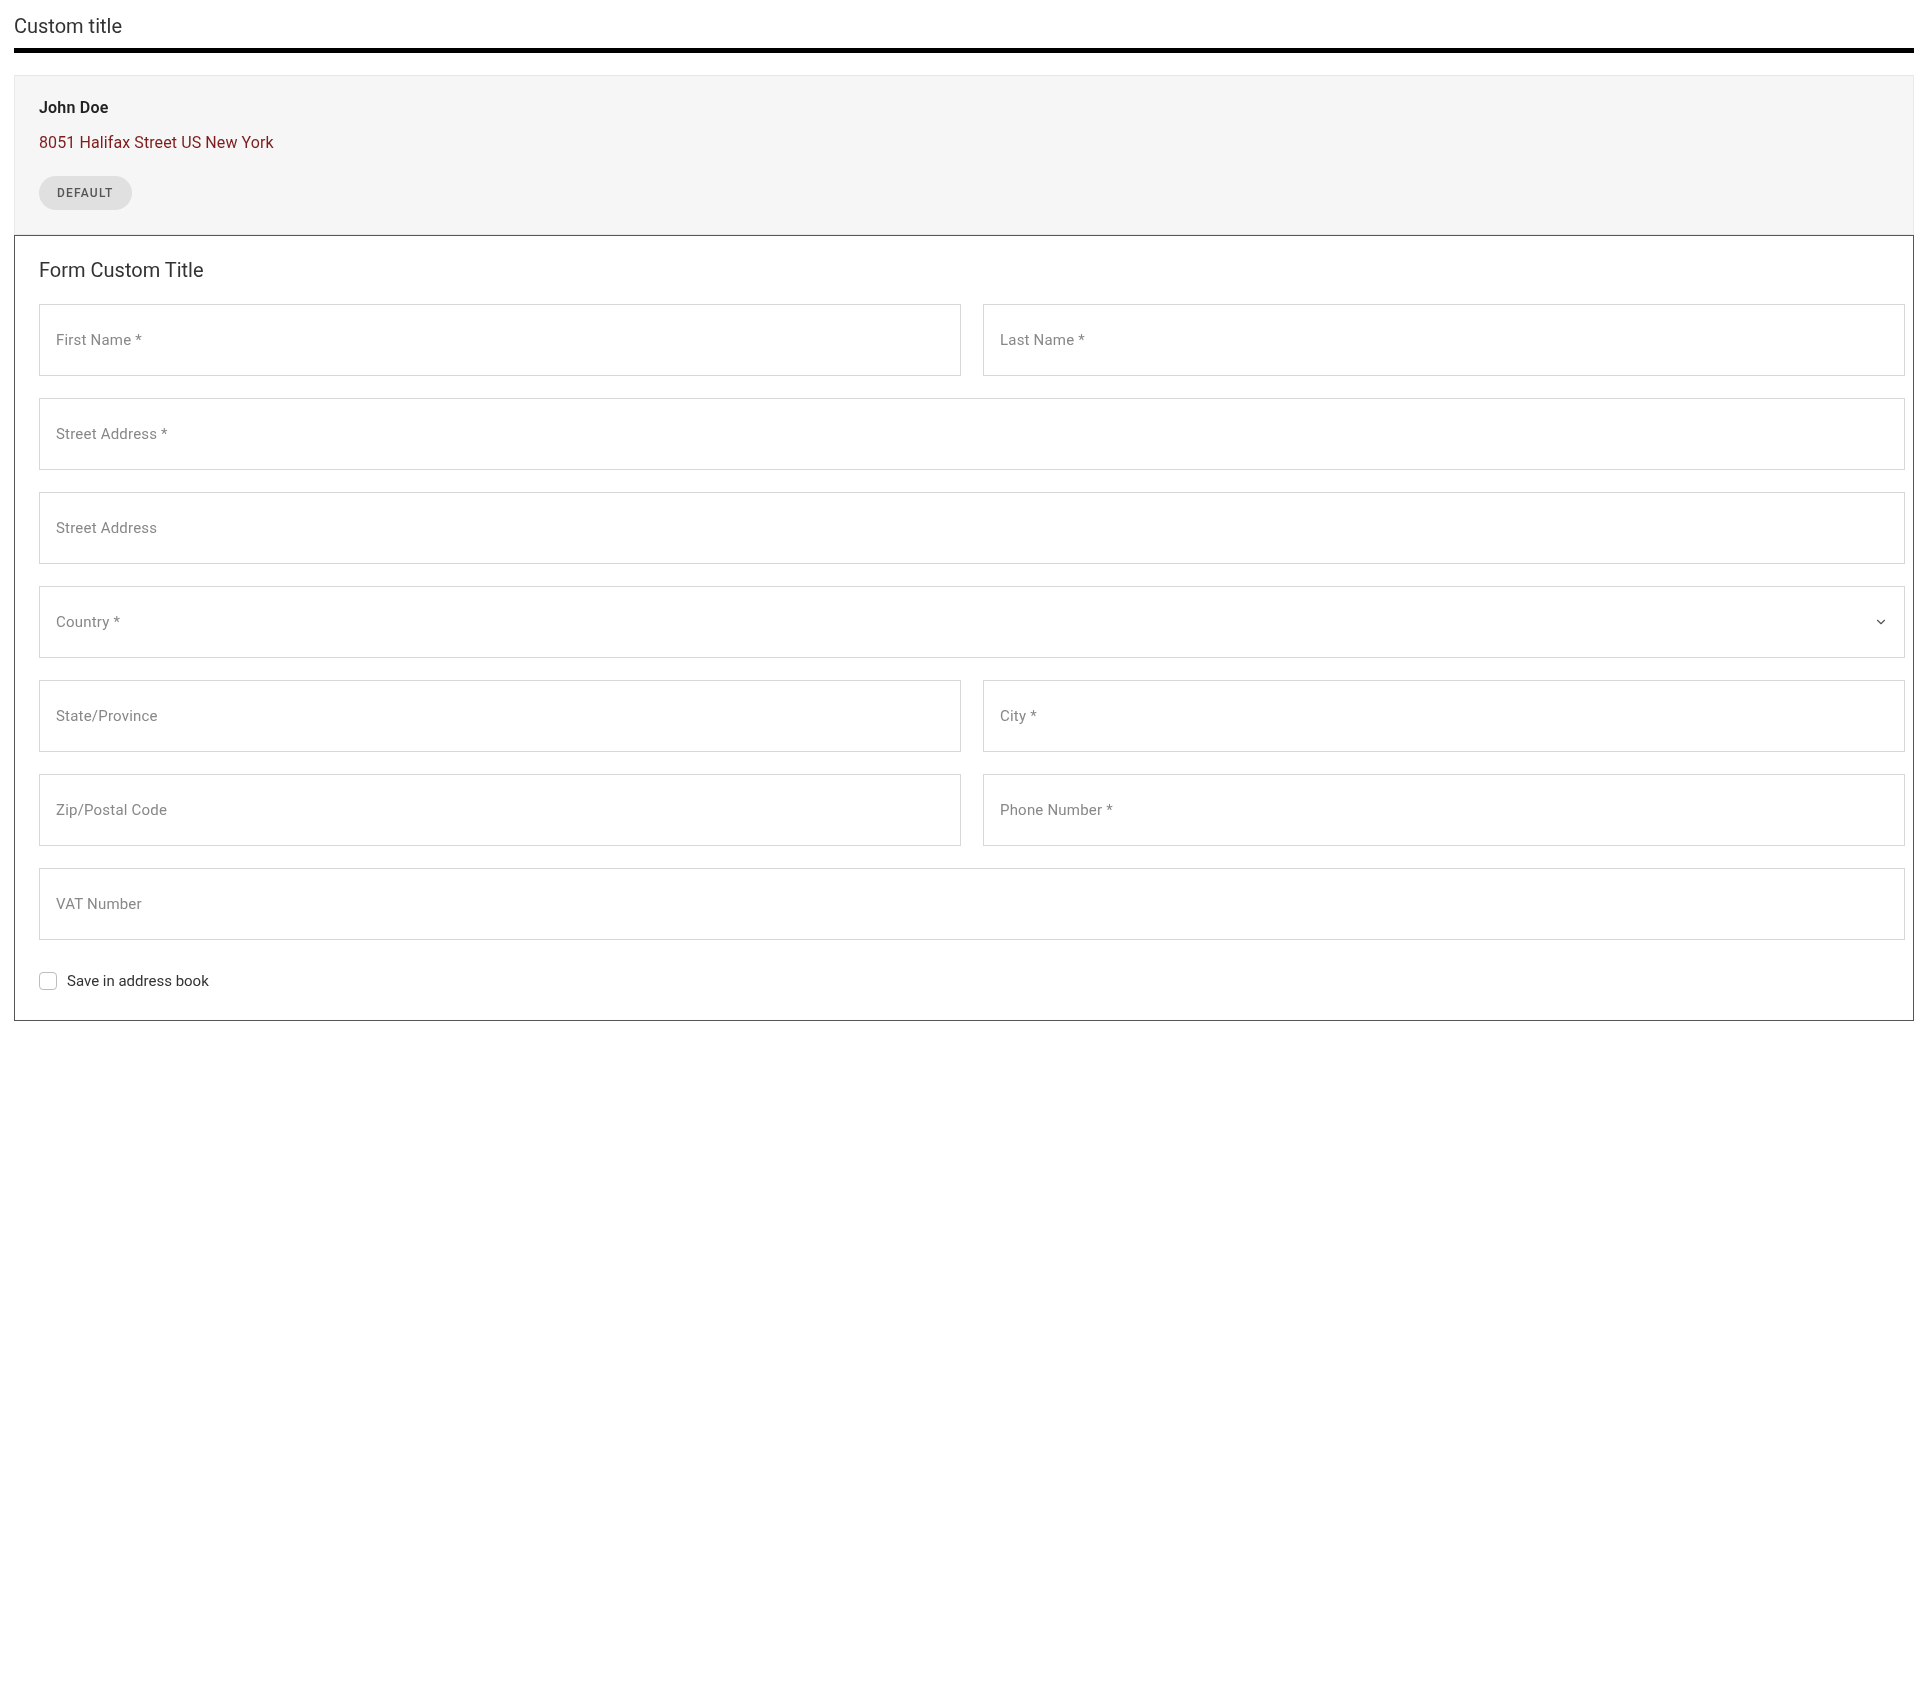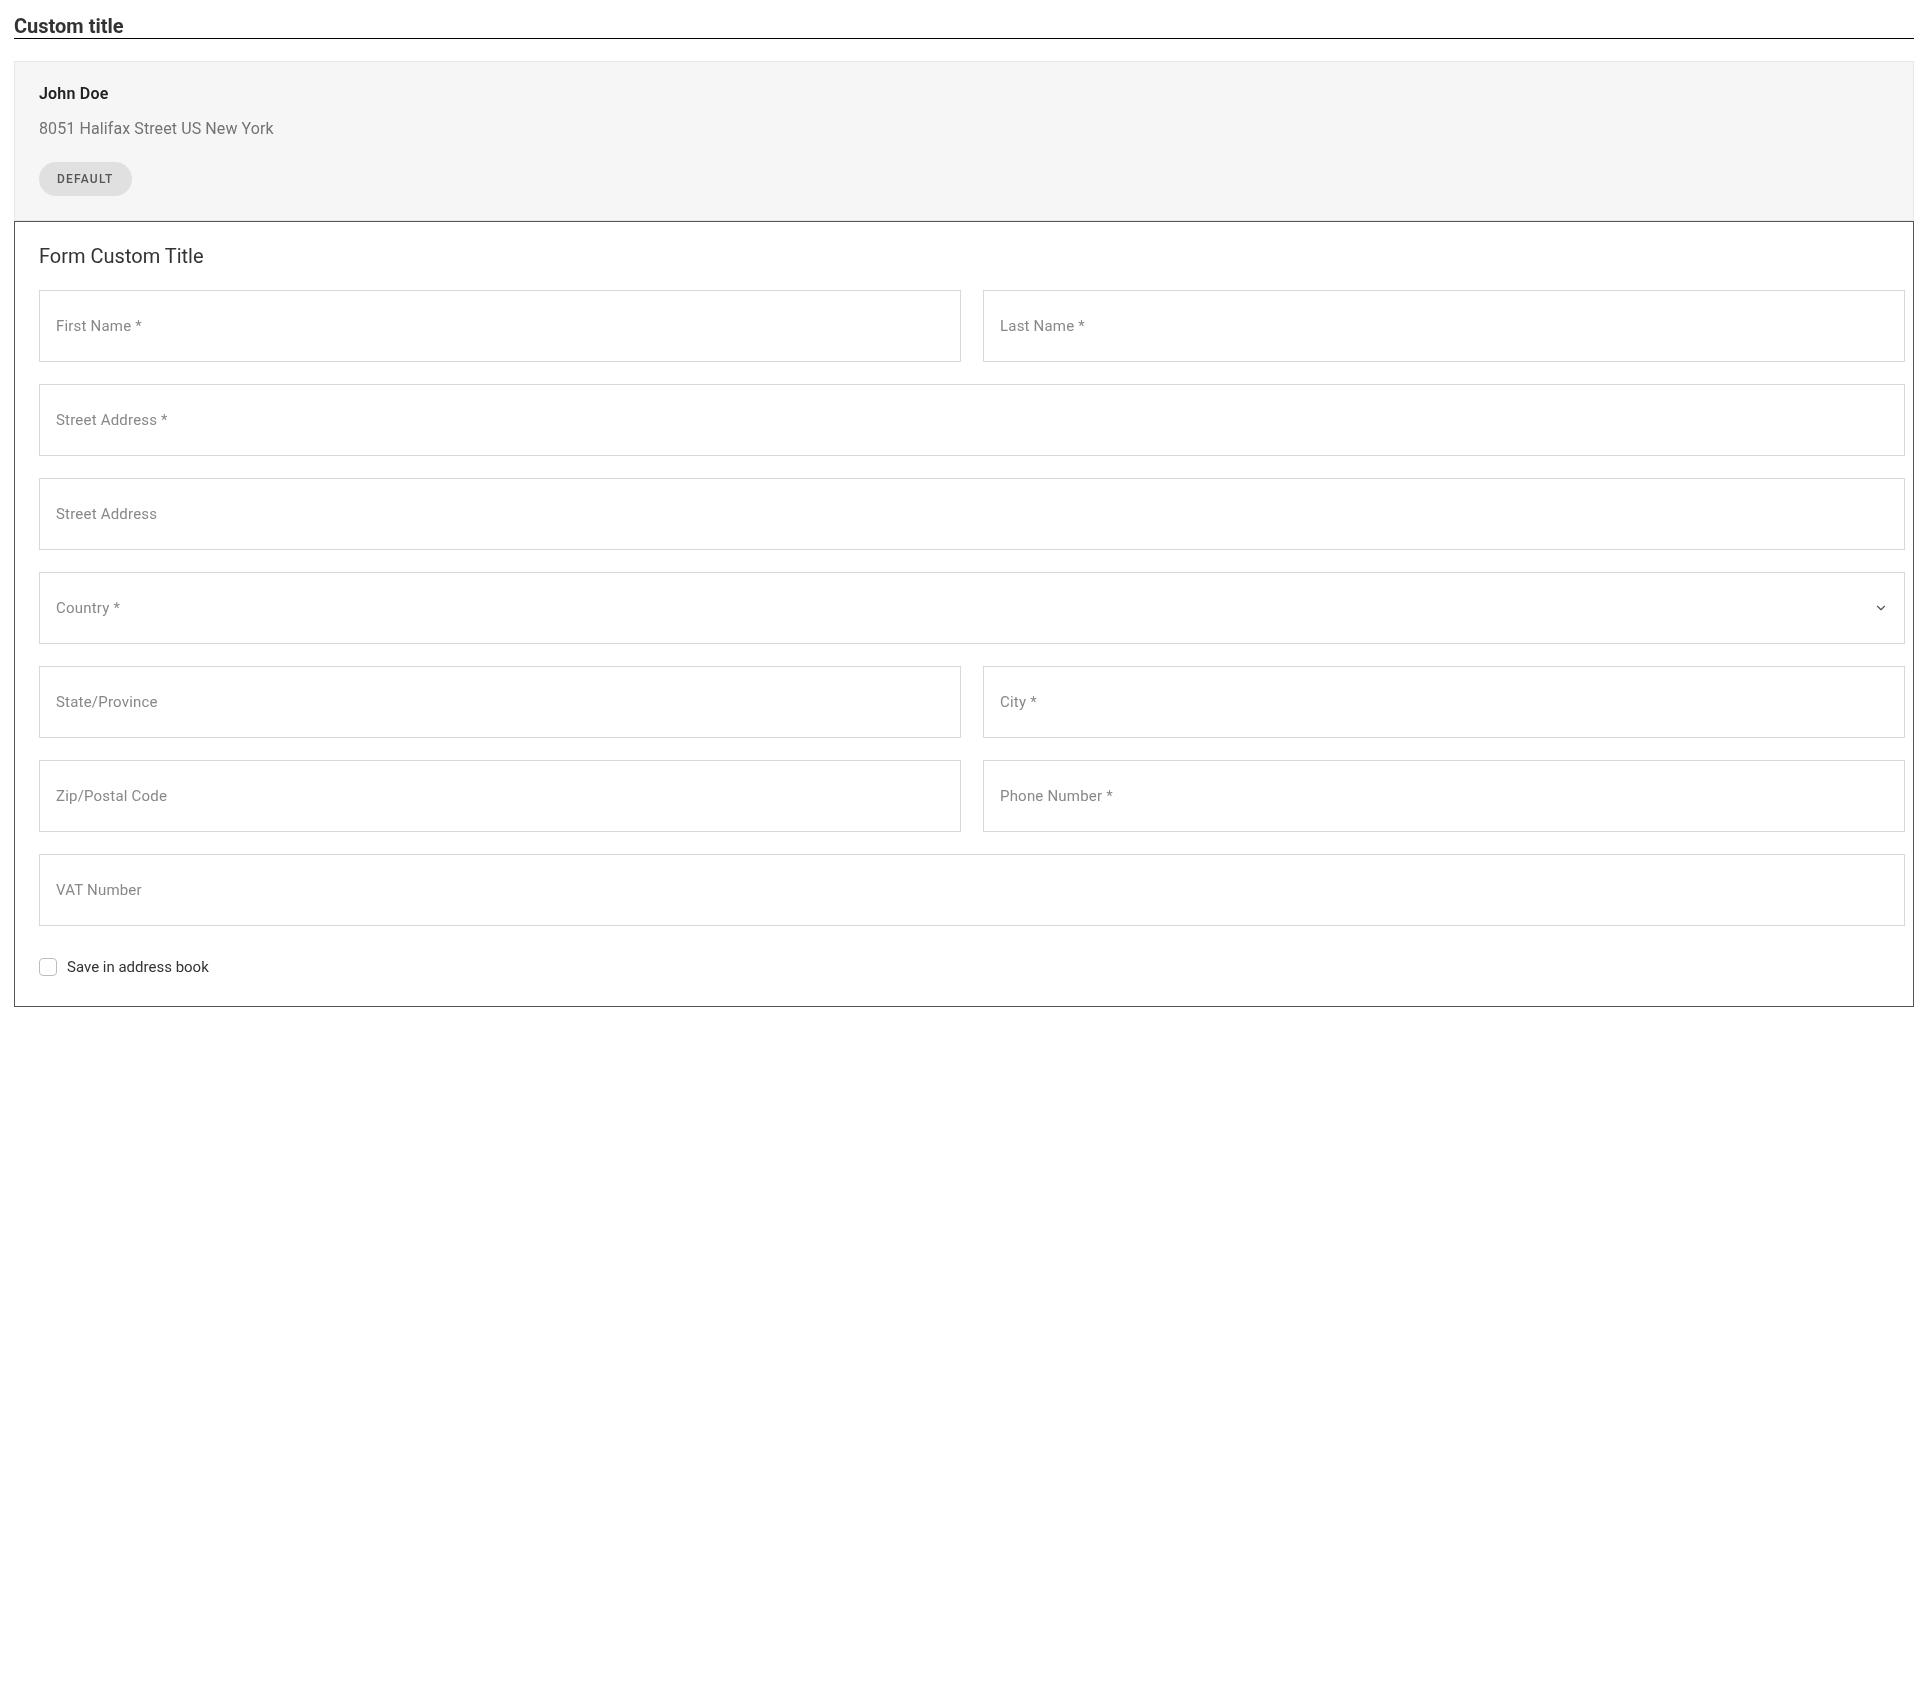--- a/index.html
+++ b/index.html
@@ -9,40 +9,41 @@
     }
     body {
       font-family: -apple-system, BlinkMacSystemFont, "Segoe UI", Roboto, Helvetica, Arial, sans-serif;
       background: #ffffff;
       color: #333333;
       padding: 14px;
       font-size: 16px;
     }
     .page-title {
       font-size: 20px;
-      font-weight: 700;
-      color: #333333;
-      border-bottom: 1px solid #000000;
+      font-weight: 400;
+      color: #333333;
+      padding-bottom: 10px;
+      border-bottom: 5px solid #000000;
       margin-bottom: 22px;
     }
     .address-card {
       background: #f6f6f6;
       border: 1px solid #e8e8e8;
       padding: 22px 39px 24px 24px;
     }
     .address-name {
       font-weight: 600;
       font-size: 16px;
       color: #222222;
       margin-bottom: 16px;
       letter-spacing: 0.2px;
     }
     .address-line {
       font-size: 16px;
-      color: #737373;
+      color: #7f1d1d;
       margin-bottom: 14px;
       letter-spacing: 0.1px;
     }
     .default-badge {
       display: inline-block;
       background: #e0e0e0;
       color: #555555;
       font-size: 12px;
       letter-spacing: 1.2px;
       padding: 10px 18px;

